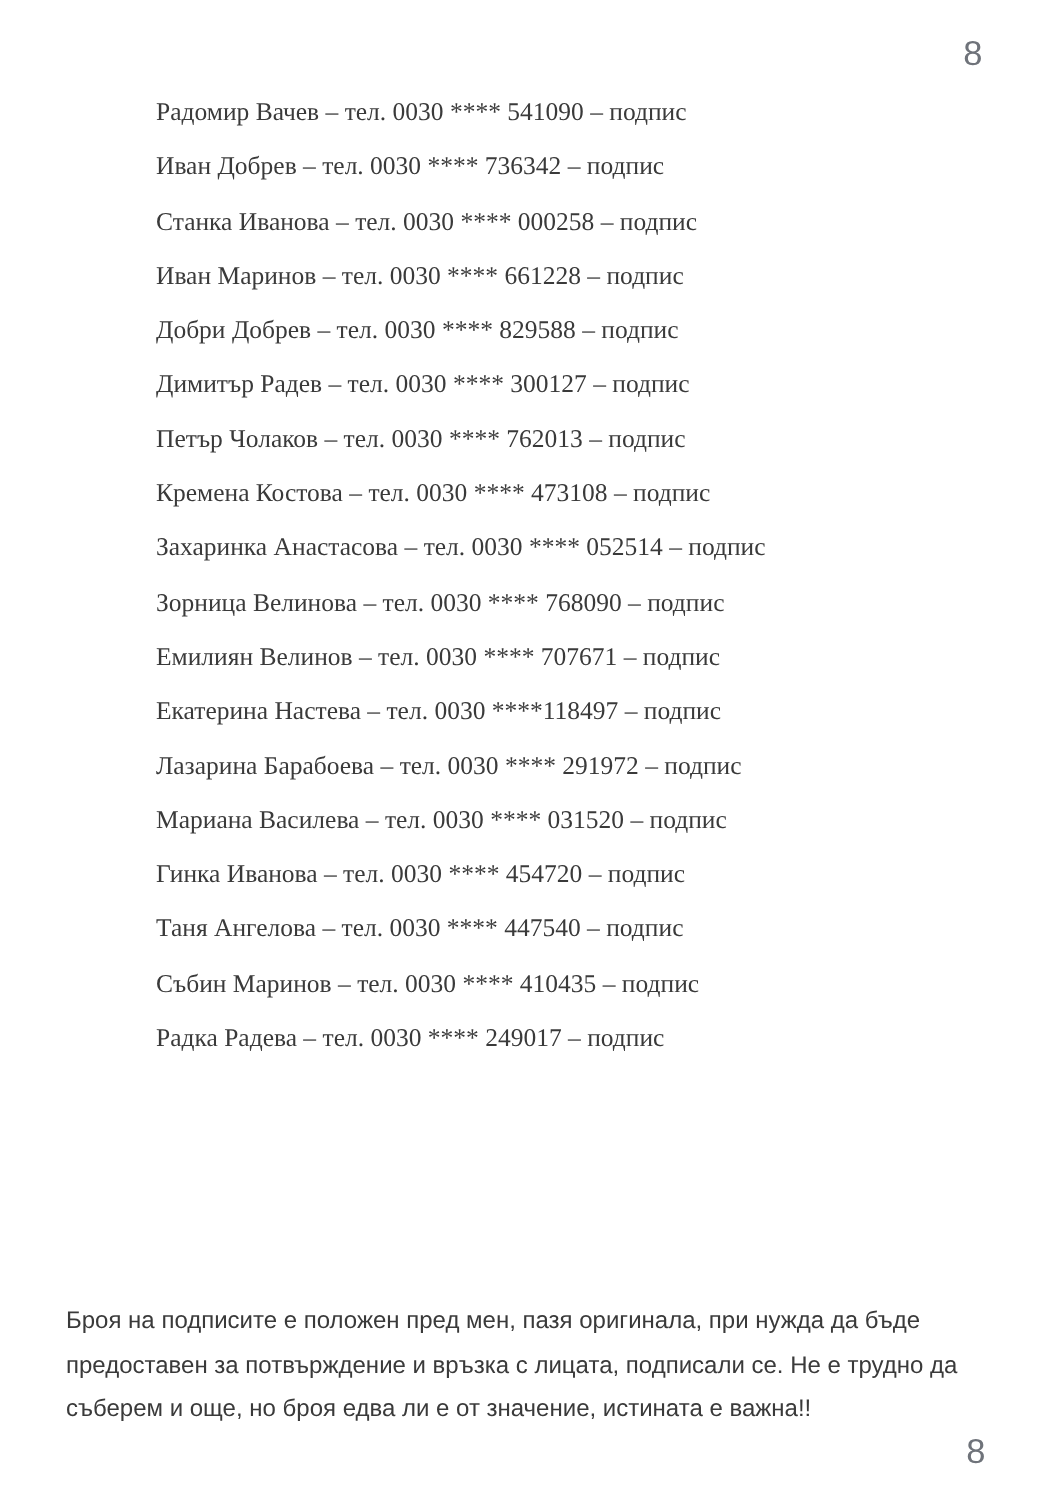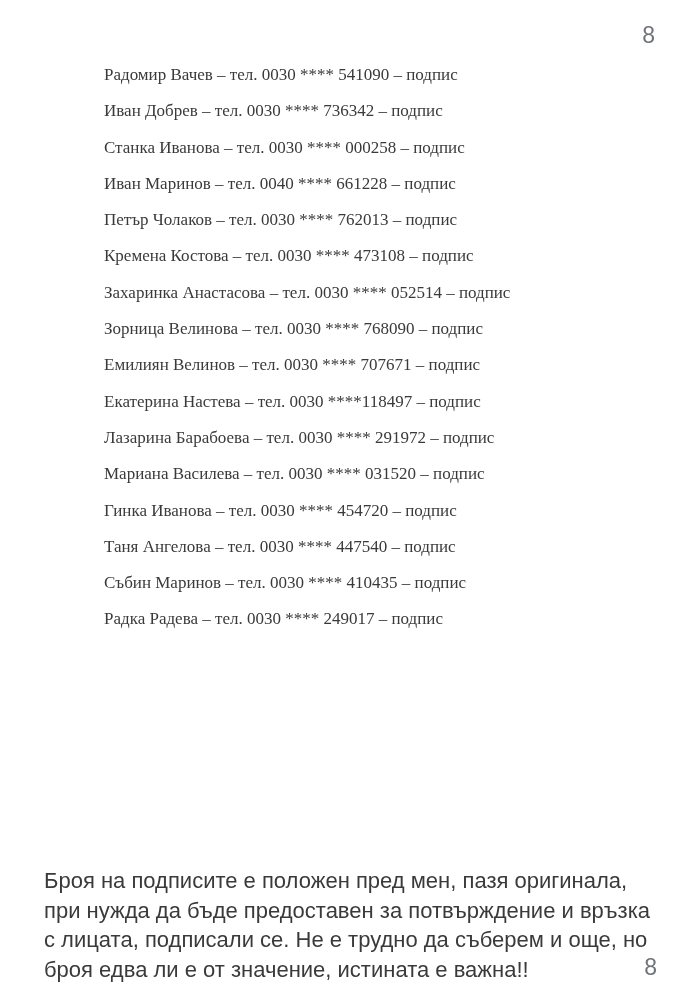--- a/index.html
+++ b/index.html
@@ -42,39 +42,41 @@
     line-height: 36.3px;
     font-size: 17px;
     color: #3a3a3a;
     white-space: nowrap;
   }
   .closing-paragraph {
     position: absolute;
     left: 44px;
     top: 866px;
     width: 618px;
-    font-size: 22px;
+    font-size: 16px;
     line-height: 29.5px;
     color: #3a3a3a;
     text-align: left;
   }
 </style>
 </head>
 <body>
 
 <div class="page">
 
   <div class="page-number top">8</div>
 
   <div class="signature-list">
 
   <div class="signature-line">Радомир Вачев – тел. 0030 **** 541090 – подпис</div>
       <div class="signature-line">Иван Добрев – тел. 0030 **** 736342 – подпис</div>
       <div class="signature-line">Станка Иванова – тел. 0030 **** 000258 – подпис</div>
-      <div class="signature-line">Иван Маринов – тел. 0040 **** 661228 – подпис</div>
+      <div class="signature-line">Иван Маринов – тел. 0030 **** 661228 – подпис</div>
+      <div class="signature-line">Добри Добрев – тел. 0030 **** 829588 – подпис</div>
+      <div class="signature-line">Димитър Радев – тел. 0030 **** 300127 – подпис</div>
       <div class="signature-line">Петър Чолаков – тел. 0030 **** 762013 – подпис</div>
       <div class="signature-line">Кремена Костова – тел. 0030 **** 473108 – подпис</div>
       <div class="signature-line">Захаринка Анастасова – тел. 0030 **** 052514 – подпис</div>
       <div class="signature-line">Зорница Велинова – тел. 0030 **** 768090 – подпис</div>
       <div class="signature-line">Емилиян Велинов – тел. 0030 **** 707671 – подпис</div>
       <div class="signature-line">Екатерина Настева – тел. 0030 ****118497 – подпис</div>
       <div class="signature-line">Лазарина Барабоева – тел. 0030 **** 291972 – подпис</div>
       <div class="signature-line">Мариана Василева – тел. 0030 **** 031520 – подпис</div>
       <div class="signature-line">Гинка Иванова – тел. 0030 **** 454720 – подпис</div>
       <div class="signature-line">Таня Ангелова – тел. 0030 **** 447540 – подпис</div>

